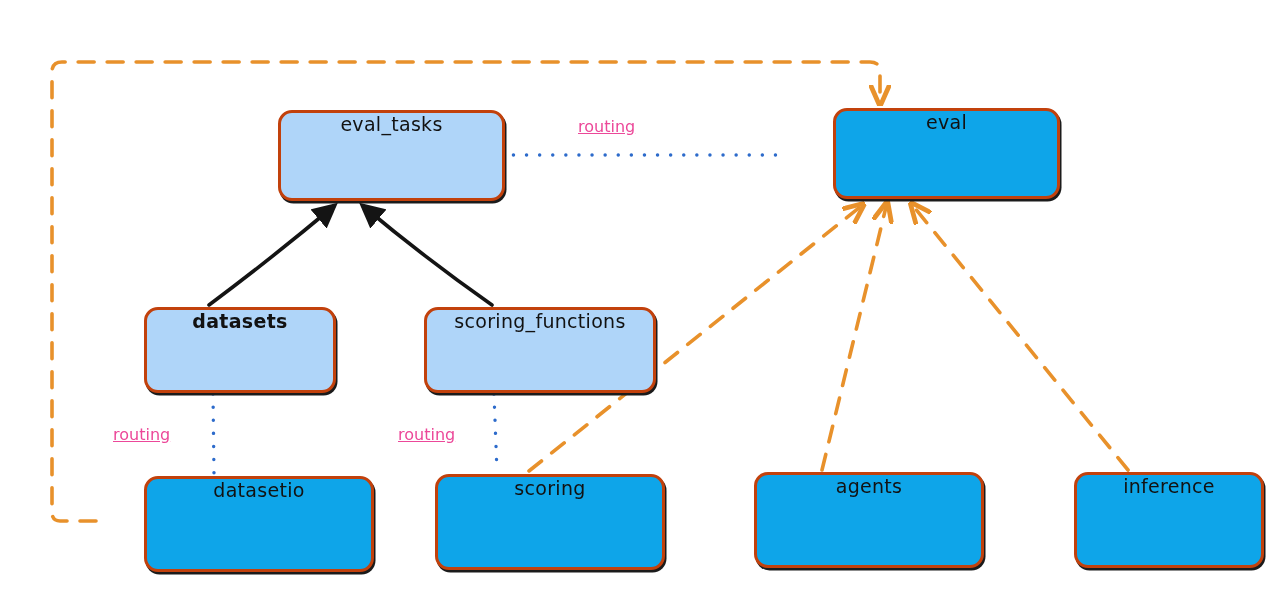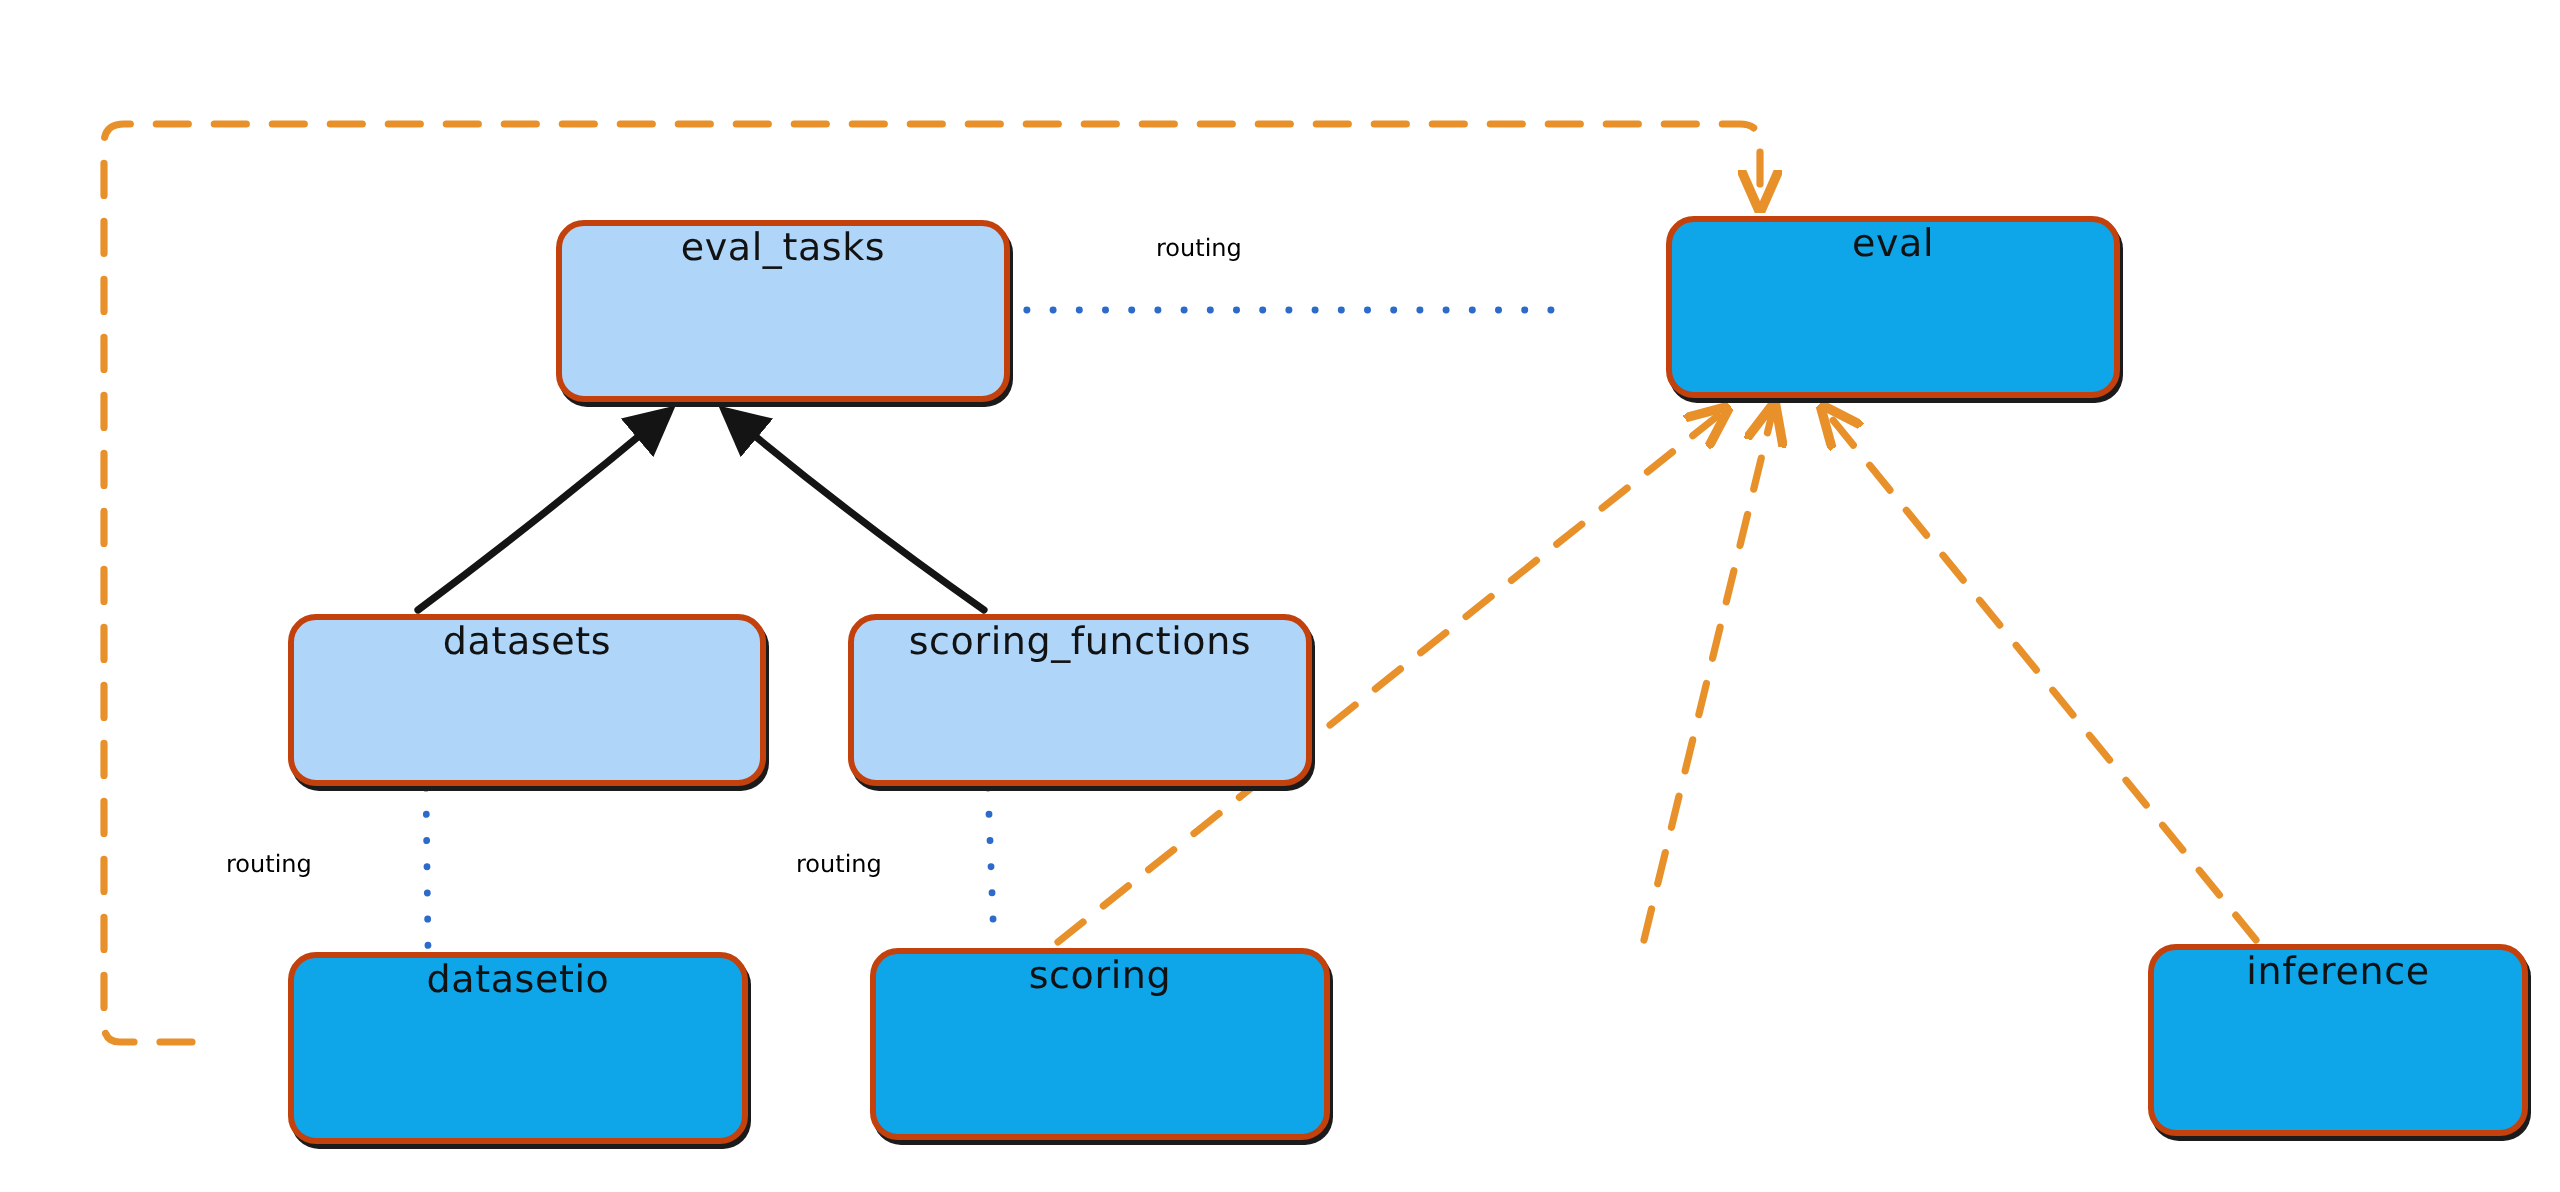--- a/index.html
+++ b/index.html
@@ -42,25 +42,26 @@
     font-family: "DejaVu Sans", sans-serif;
     font-size: 19px;
     color: #121212;
     letter-spacing: 0.3px;
     white-space: nowrap;
     user-select: none;
   }
   .edge-label {
     position: absolute;
     font-family: "DejaVu Sans", sans-serif;
-    font-size: 12px;
-    color: #000000;
+    font-size: 16px;
+    color: #ec4899;
     white-space: nowrap;
     z-index: 4;
     user-select: none;
+    text-decoration: underline;
   }
 </style>
 </head>
 <body>
 
 <div id="canvas">
 
   <svg id="edges" viewBox="0 0 1280 596" xmlns="http://www.w3.org/2000/svg">
     <defs>
       <marker id="arrow-black" viewBox="0 0 10 10" refX="8" refY="5" markerWidth="7" markerHeight="7" orient="auto-start-reverse">
@@ -91,36 +92,39 @@
   </svg>
 
   <div class="node blue" style="left:232px; top:110px; width:227px; height:91px;">
     <span class="node-label">eval_tasks</span>
   </div>
 
   <div class="node green" style="left:787px; top:108px; width:227px; height:91px;">
     <span class="node-label">eval</span>
   </div>
 
-  <div class="node blue" style="left:98px; top:307px; width:239px; height:86px;">
+  <div class="node blue" style="left:98px; top:307px; width:192px; height:86px;font-weight:bold;">
     <span class="node-label">datasets</span>
   </div>
 
   <div class="node blue" style="left:378px; top:307px; width:232px; height:86px;">
     <span class="node-label">scoring_functions</span>
   </div>
 
   <div class="node green" style="left:98px; top:476px; width:230px; height:96px;">
     <span class="node-label">datasetio</span>
   </div>
 
   <div class="node green" style="left:389px; top:474px; width:230px; height:96px;">
     <span class="node-label">scoring</span>
   </div>
 
+  <div class="node green" style="left:708px; top:472px; width:230px; height:96px;">
+    <span class="node-label">agents</span>
+  </div>
 
   <div class="node green" style="left:1028px; top:472px; width:190px; height:96px;">
     <span class="node-label">inference</span>
   </div>
 
   <div class="edge-label" style="left:578px; top:117px;">routing</div>
 
   <div class="edge-label" style="left:113px; top:425px;">routing</div>
 
   <div class="edge-label" style="left:398px; top:425px;">routing</div>

